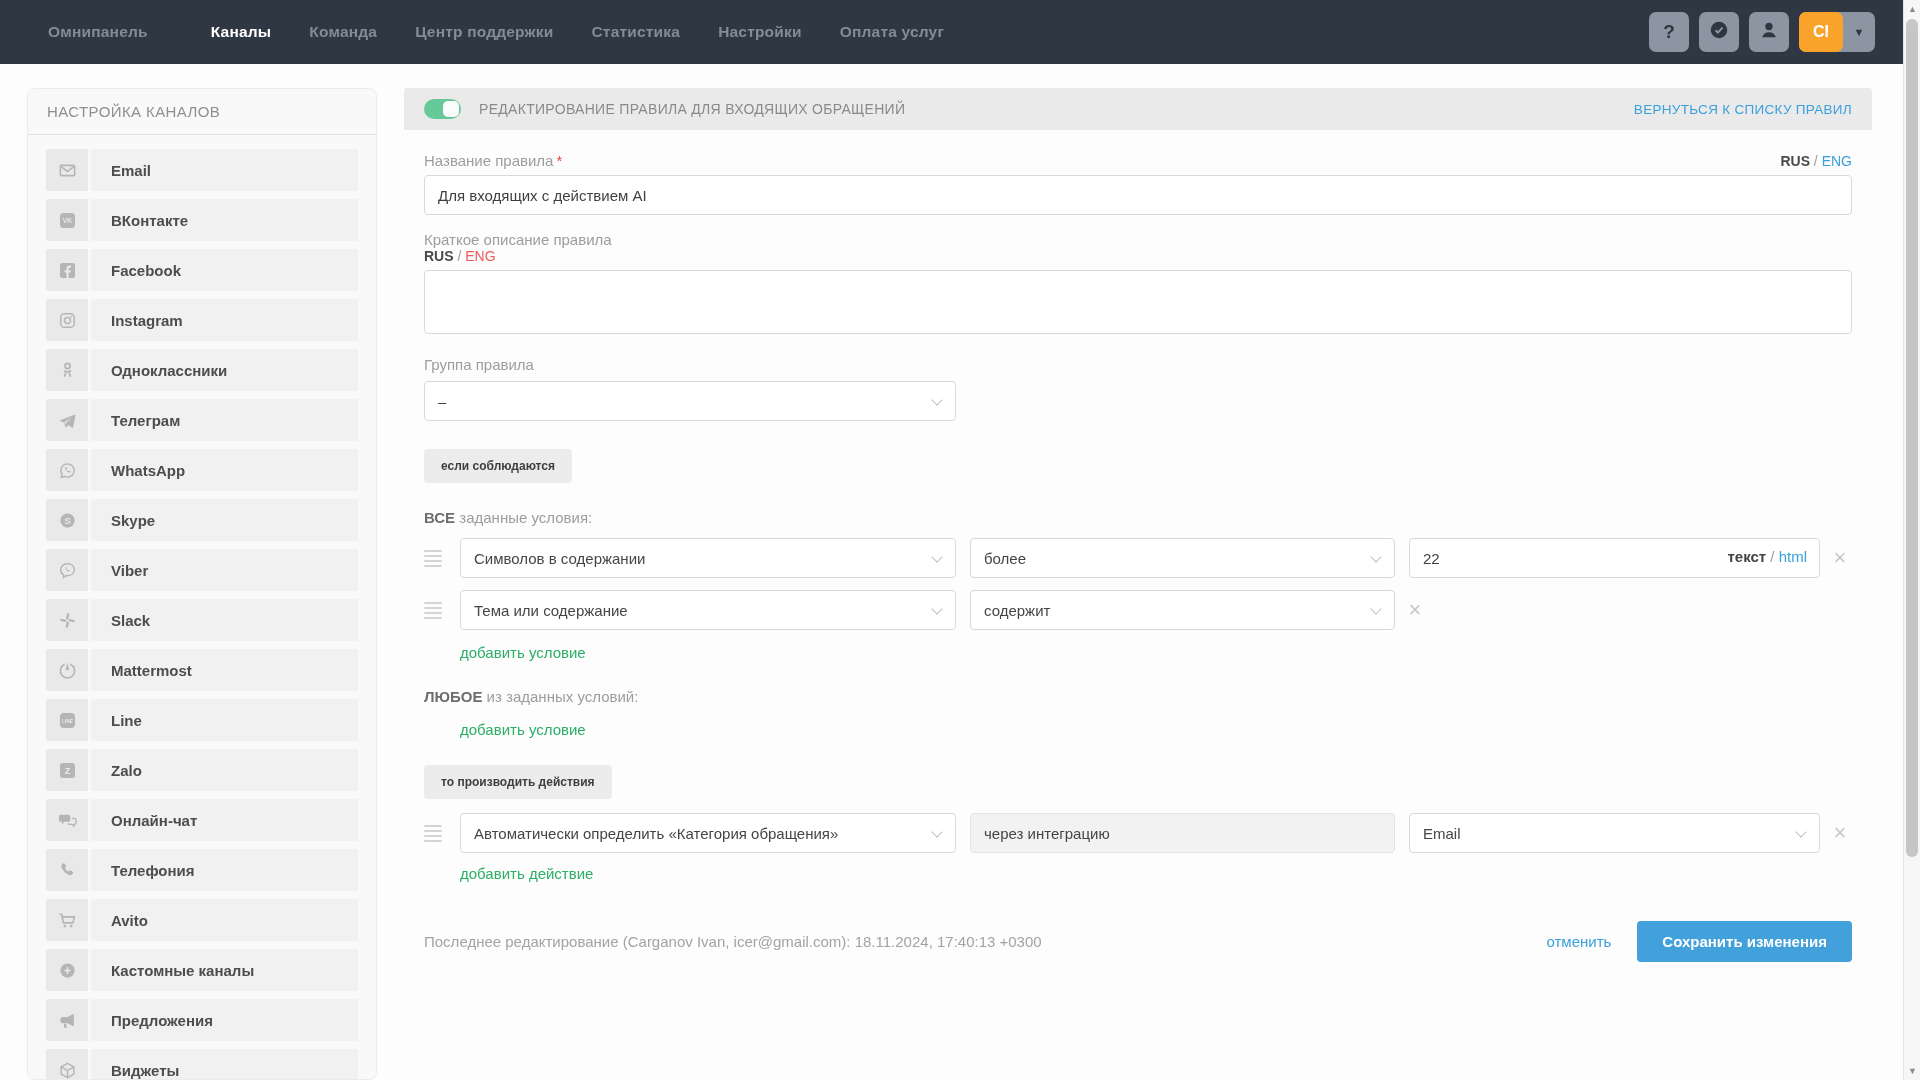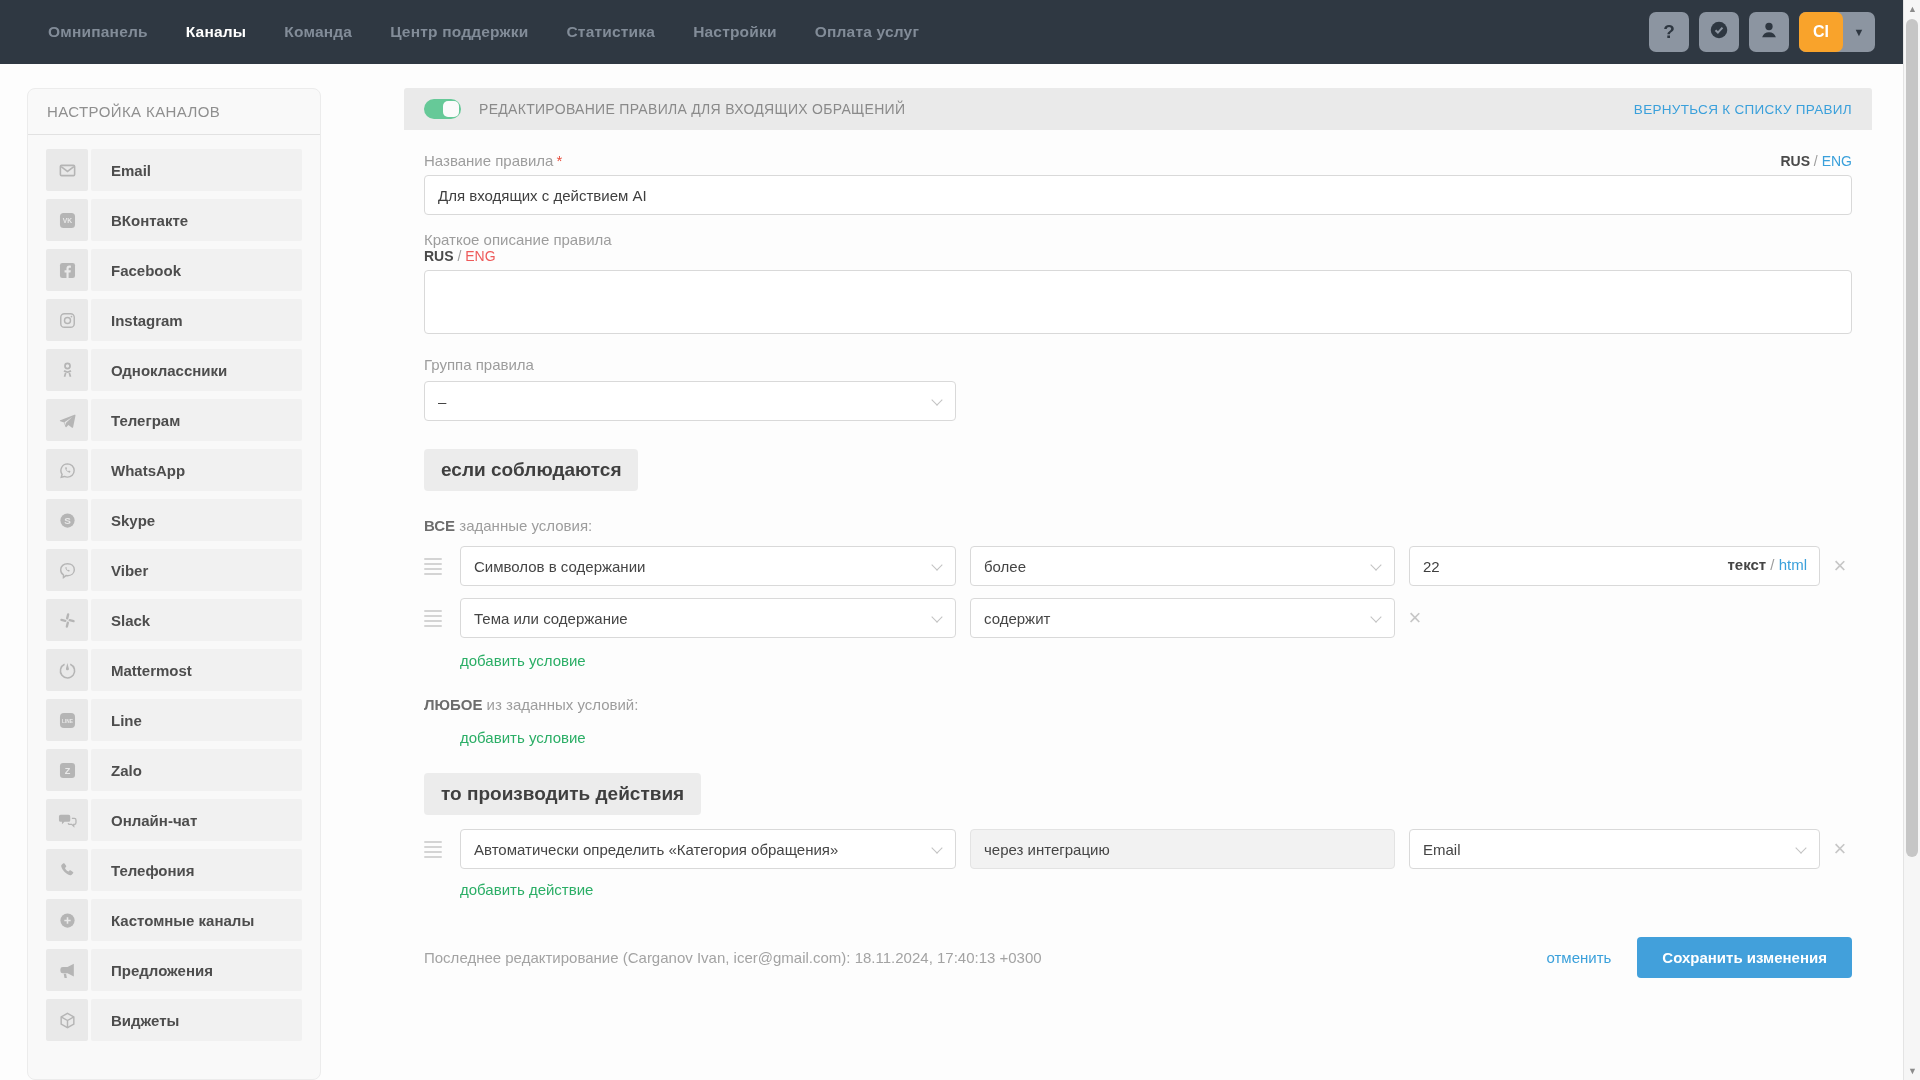--- a/index.html
+++ b/index.html
@@ -4,39 +4,39 @@
 <style>
   * { margin:0; padding:0; box-sizing:border-box; }
   html,body { width:1920px; height:1080px; overflow:hidden; }
   body { font-family:"Liberation Sans", sans-serif; background:#fdfdfd; position:relative; }
 
   
   .topbar { position:absolute; left:0; top:0; width:1903px; height:64px; background:#2f3842;
             display:flex; align-items:center; padding:0 28px 0 48px; }
   .nav { display:flex; gap:38px; align-items:center; }
   .nav-item { font-size:15.5px; font-weight:700; color:#828c98; text-decoration:none; letter-spacing:.2px; cursor:pointer; }
-  .nav-item.active { color:#ffffff; }
+  .nav-item.active { color:#ffffff;margin-left:25px; }
   .top-controls { margin-left:auto; display:flex; gap:10px; align-items:center; }
   .tb-btn { width:40px; height:40px; border-radius:7px; background:#8c95a1; color:#2e3741;
             display:flex; align-items:center; justify-content:center; font-weight:700; font-size:19px; cursor:pointer; }
   .tb-btn svg { width:22px; height:22px; }
   .avatar-group { display:flex; align-items:center; background:#8c95a1; border-radius:7px; height:40px; cursor:pointer; }
   .avatar { width:44px; height:40px; border-radius:7px; background:#f9a32b; color:#fff;
             display:flex; align-items:center; justify-content:center; font-weight:700; font-size:16px; }
   .avatar-caret { width:32px; display:flex; align-items:center; justify-content:center; color:#2e3741; font-size:11px; }
 
   
   .pagescroll { position:absolute; right:0; top:0; width:17px; height:1080px; background:#f6f6f6; border-left:1px solid #e4e4e4; }
   .ps-arrow { position:absolute; left:0; width:17px; height:18px; display:flex; align-items:center; justify-content:center;
               color:#8b8b8b; font-size:9px; }
   .ps-arrow.up { top:0; } .ps-arrow.down { bottom:0; }
   .ps-thumb { position:absolute; left:2px; top:19px; width:12px; height:838px; background:#c6c6c6; border-radius:6px; }
 
   
-  .sidebar { position:absolute; left:27px; top:88px; width:294px; height:992px; background:#f9f9f9;
+  .sidebar { position:absolute; left:27px; top:88px; width:350px; height:992px; background:#f9f9f9;
              border:1px solid #ececec; border-radius:8px; overflow:hidden; }
   .sidebar-head { height:46px; display:flex; align-items:center; padding-left:19px;
                   font-size:15px; color:#8f8f8f; letter-spacing:.4px; border-bottom:1px solid #e2e2e2; }
   .sidebar-items { padding:14px 18px 0 18px; }
   .ch-item { display:flex; height:42px; margin-bottom:8px; cursor:pointer; }
   .ch-icon { width:42px; background:#e9e9e9; border-radius:2px; margin-right:3px; color:#b5b5b5;
              display:flex; align-items:center; justify-content:center; flex:none; }
   .ch-icon svg { width:19px; height:19px; }
   .ch-label { flex:1; background:#f1f1f1; border-radius:2px; display:flex; align-items:center;
               padding-left:20px; font-size:15px; font-weight:700; color:#4d4d4d; }
@@ -65,21 +65,21 @@
 
   .mt16 { margin-top:16px;flex-direction:column; } .mt18 { margin-top:18px; }
 
   .selectbox { position:relative; height:40px; border:1px solid #d9d9d9; border-radius:4px; background:#fff;
                display:flex; align-items:center; padding:0 34px 0 13px; font-size:15px; color:#454545; cursor:pointer; }
   .selectbox .chevron { position:absolute; right:14px; top:14px; width:8px; height:8px;
                border-left:1.6px solid #c3c3c3; border-bottom:1.6px solid #c3c3c3; transform:rotate(-45deg); }
   .group-select { width:532px; margin-top:8px; }
 
   .chip { display:inline-block; background:#ececec; border-radius:4px; padding:10px 17px;
-          font-size:19px; font-weight:700; color:#3f3f3f; }
+          font-size:12px; font-weight:700; color:#3f3f3f; }
   .chip.if { margin-top:28px; } .chip.then { margin-top:26px; }
 
   .cond-title { margin-top:26px; font-size:15px; color:#9d9d9d; }
   .cond-title b { color:#6d6d6d; }
 
   .rule-row { display:flex; align-items:center; margin-top:12px; }
   .drag { width:26px; flex:none; display:flex; flex-direction:column; gap:3px; cursor:grab; padding-right:8px; }
   .drag i { display:block; height:2px; background:#d4d4d4; border-radius:1px; }
   .rr-s1 { width:496px; flex:none; margin-left:10px; }
   .rr-s2 { width:425px; flex:none; margin-left:14px; }
@@ -280,20 +280,30 @@
       <div class="ch-item">
         <span class="ch-icon">
           <svg viewBox="0 0 24 24" fill="currentColor">
             <path d="M6.4 3.1c.5-.5 1.3-.4 1.8.1l2 2.7c.4.5.3 1.2-.1 1.6L8.8 8.7c.9 2 2.6 3.7 4.5 4.6l1.2-1.3c.4-.5 1.2-.5 1.7-.1l2.7 2c.5.4.6 1.2.1 1.7l-1.7 1.9c-.5.5-1.3.7-2 .5-5.1-1.7-9.6-6.1-11.2-11.2-.2-.7 0-1.5.5-2z"></path>
           </svg>
         </span>
         <span class="ch-label">Телефония</span>
       </div>
       <div class="ch-item">
         <span class="ch-icon">
+          <svg viewBox="0 0 24 24" fill="currentColor">
+            <path d="M2 4.2h2.6L6.8 15h12l2-7.6H6.1" fill="none" stroke="currentColor" stroke-width="2"></path>
+            <circle cx="8.7" cy="19" r="1.7"></circle>
+            <circle cx="16.7" cy="19" r="1.7"></circle>
+          </svg>
+        </span>
+        <span class="ch-label">Avito</span>
+      </div>
+      <div class="ch-item">
+        <span class="ch-icon">
           <svg viewBox="0 0 24 24">
             <circle cx="12" cy="12" r="9" fill="currentColor"></circle>
             <path d="M12 8v8M8 12h8" stroke="#e9e9e9" stroke-width="2"></path>
           </svg>
         </span>
         <span class="ch-label">Кастомные каналы</span>
       </div>
       <div class="ch-item">
         <span class="ch-icon">
           <svg viewBox="0 0 24 24" fill="currentColor">

